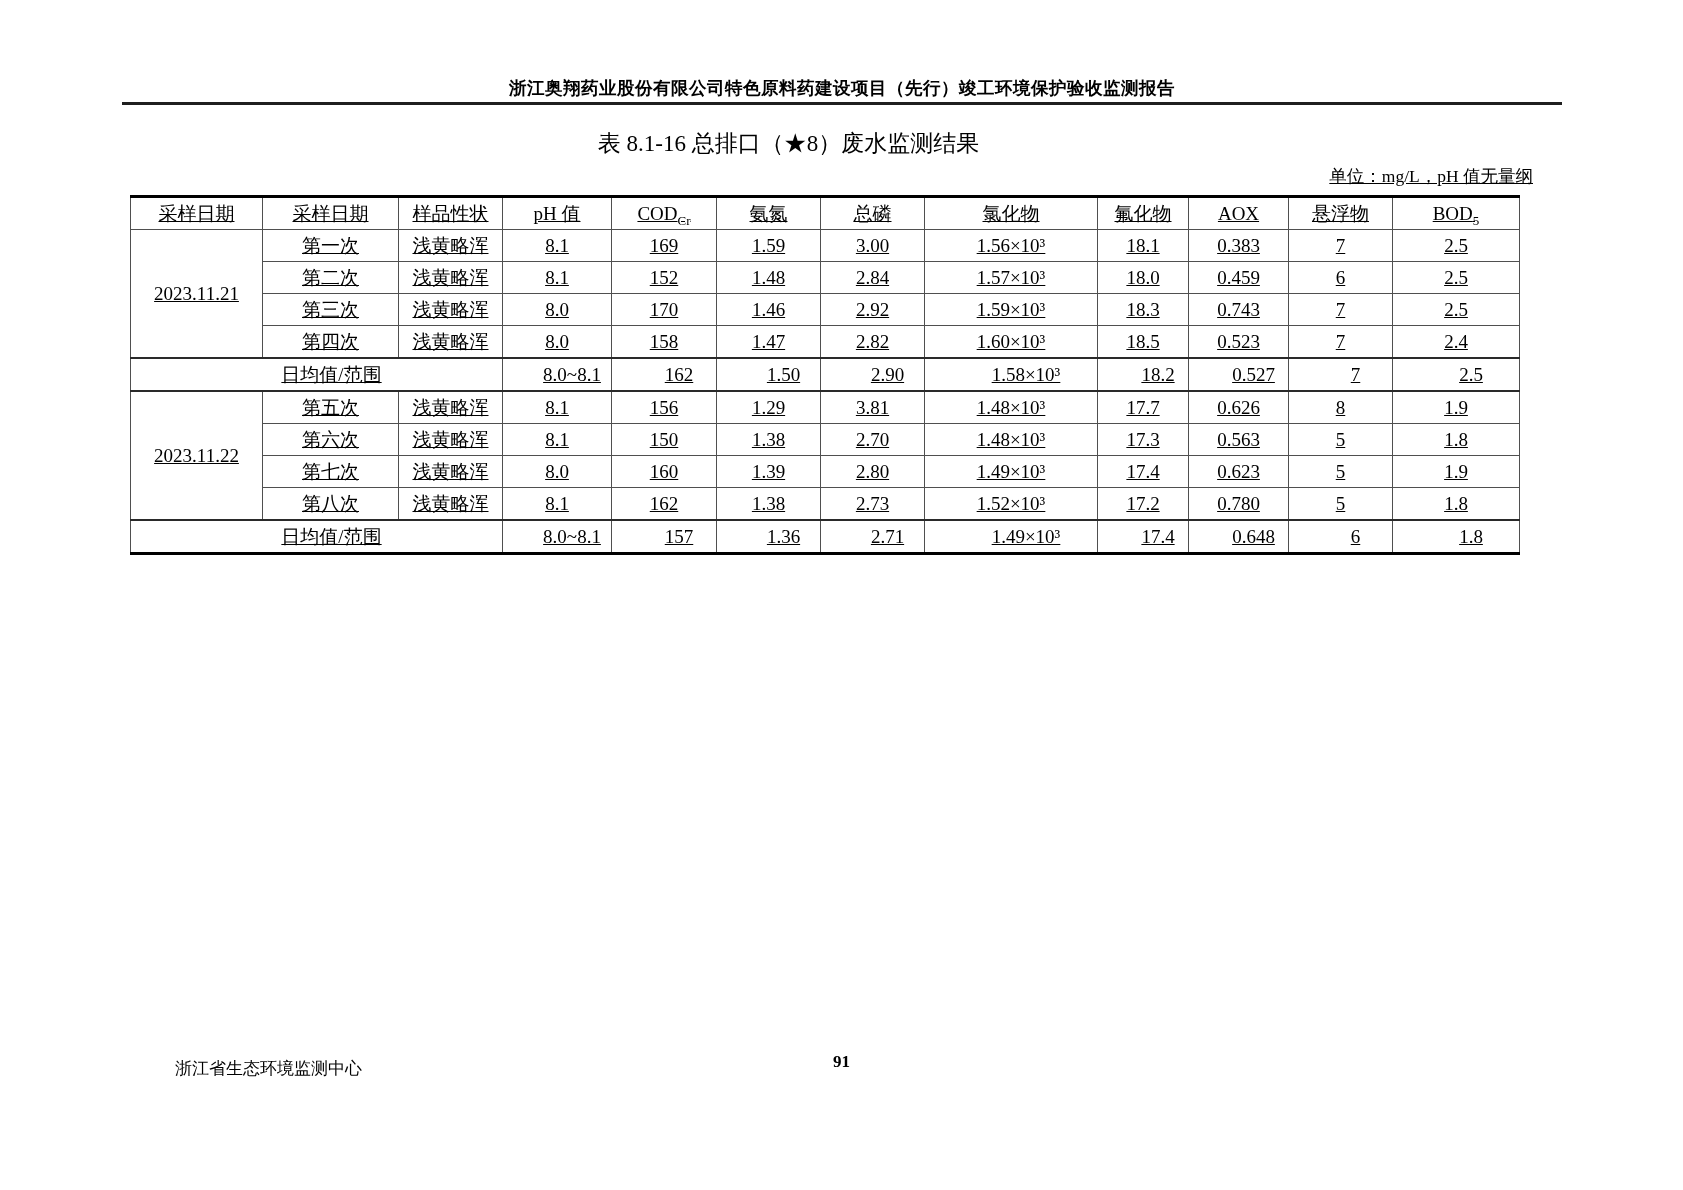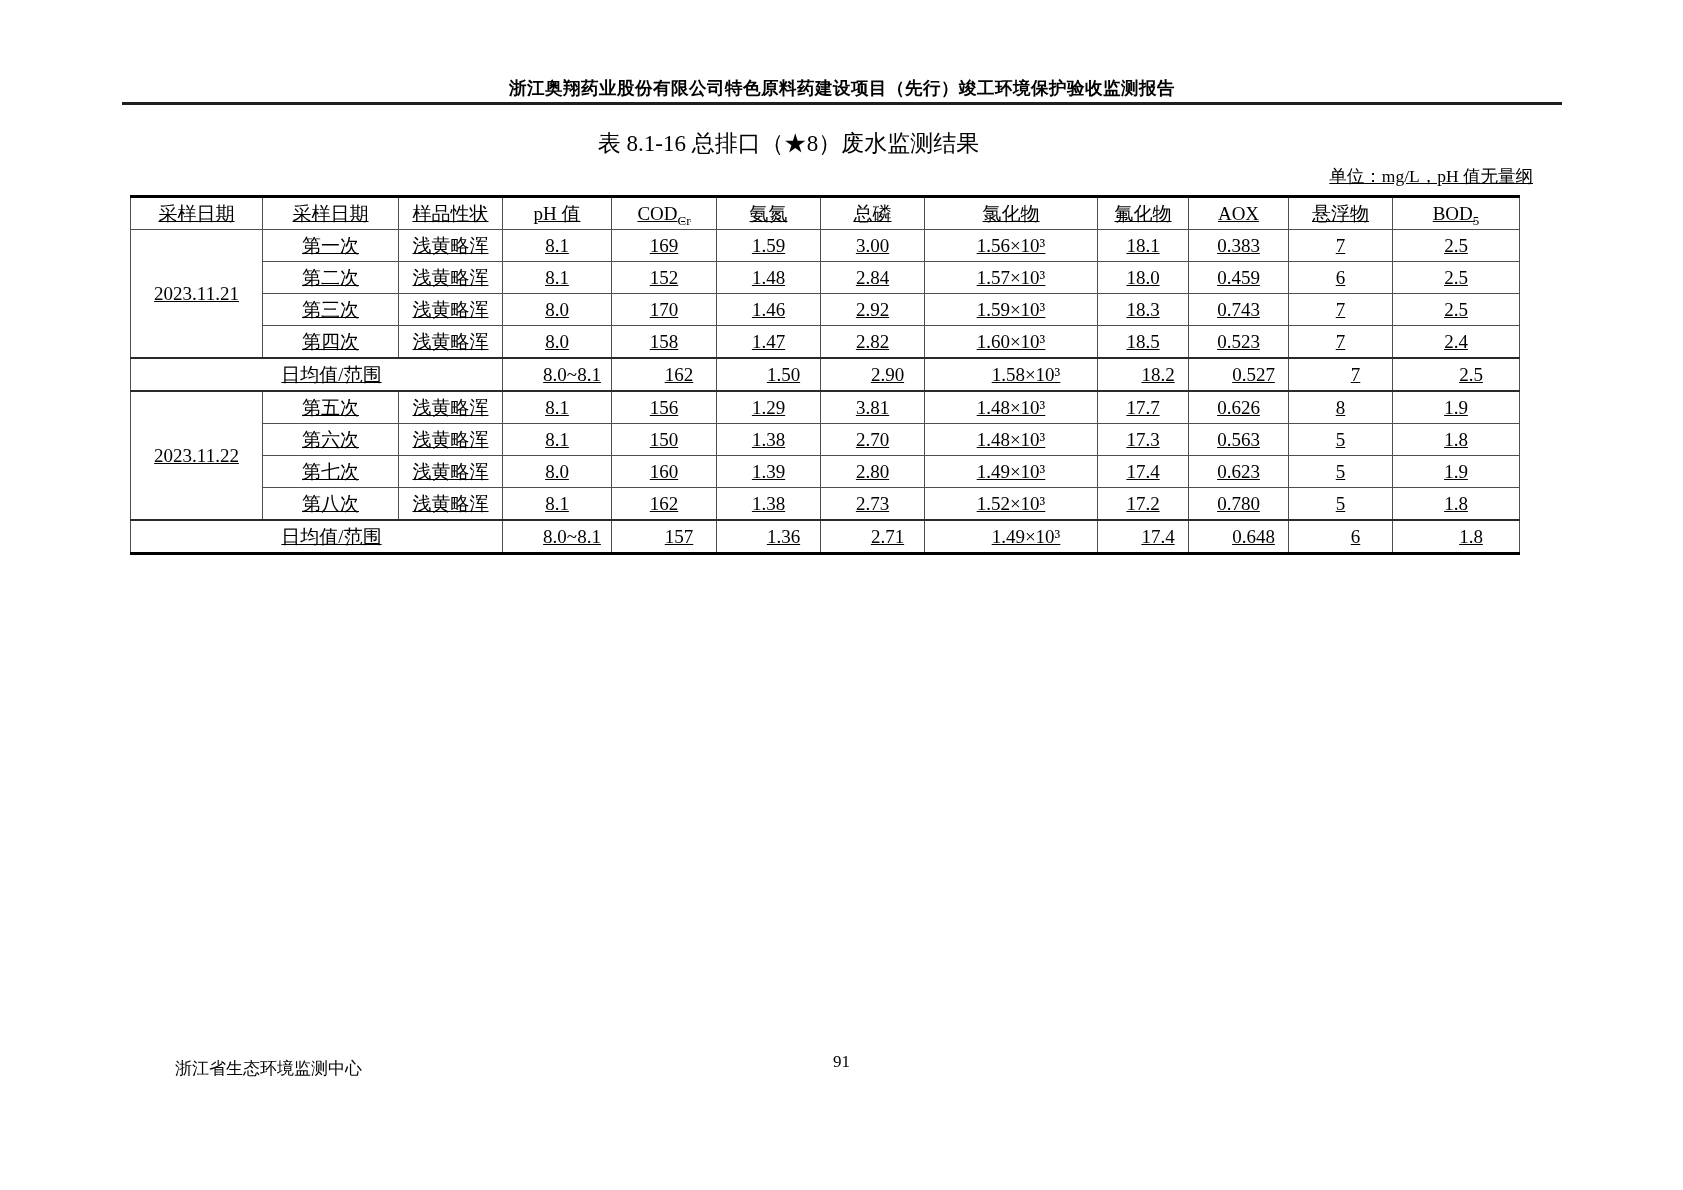--- a/index.html
+++ b/index.html
@@ -101,20 +101,21 @@
     font-size: 17px;
     white-space: nowrap;
   }
   .page-number {
     position: absolute;
     top: 1052px;
     left: 0;
     width: 1683px;
     text-align: center;
     font-size: 17px;
+    font-weight: bold;
   }
 </style>
 </head>
 <body>
 
 <div class="doc-header">浙江奥翔药业股份有限公司特色原料药建设项目（先行）竣工环境保护验收监测报告</div>
 <div class="header-rule"></div>
 
 <div class="table-title">表 8.1-16 总排口（★8）废水监测结果</div>
 <div class="unit-note">单位：mg/L，pH 值无量纲</div>

